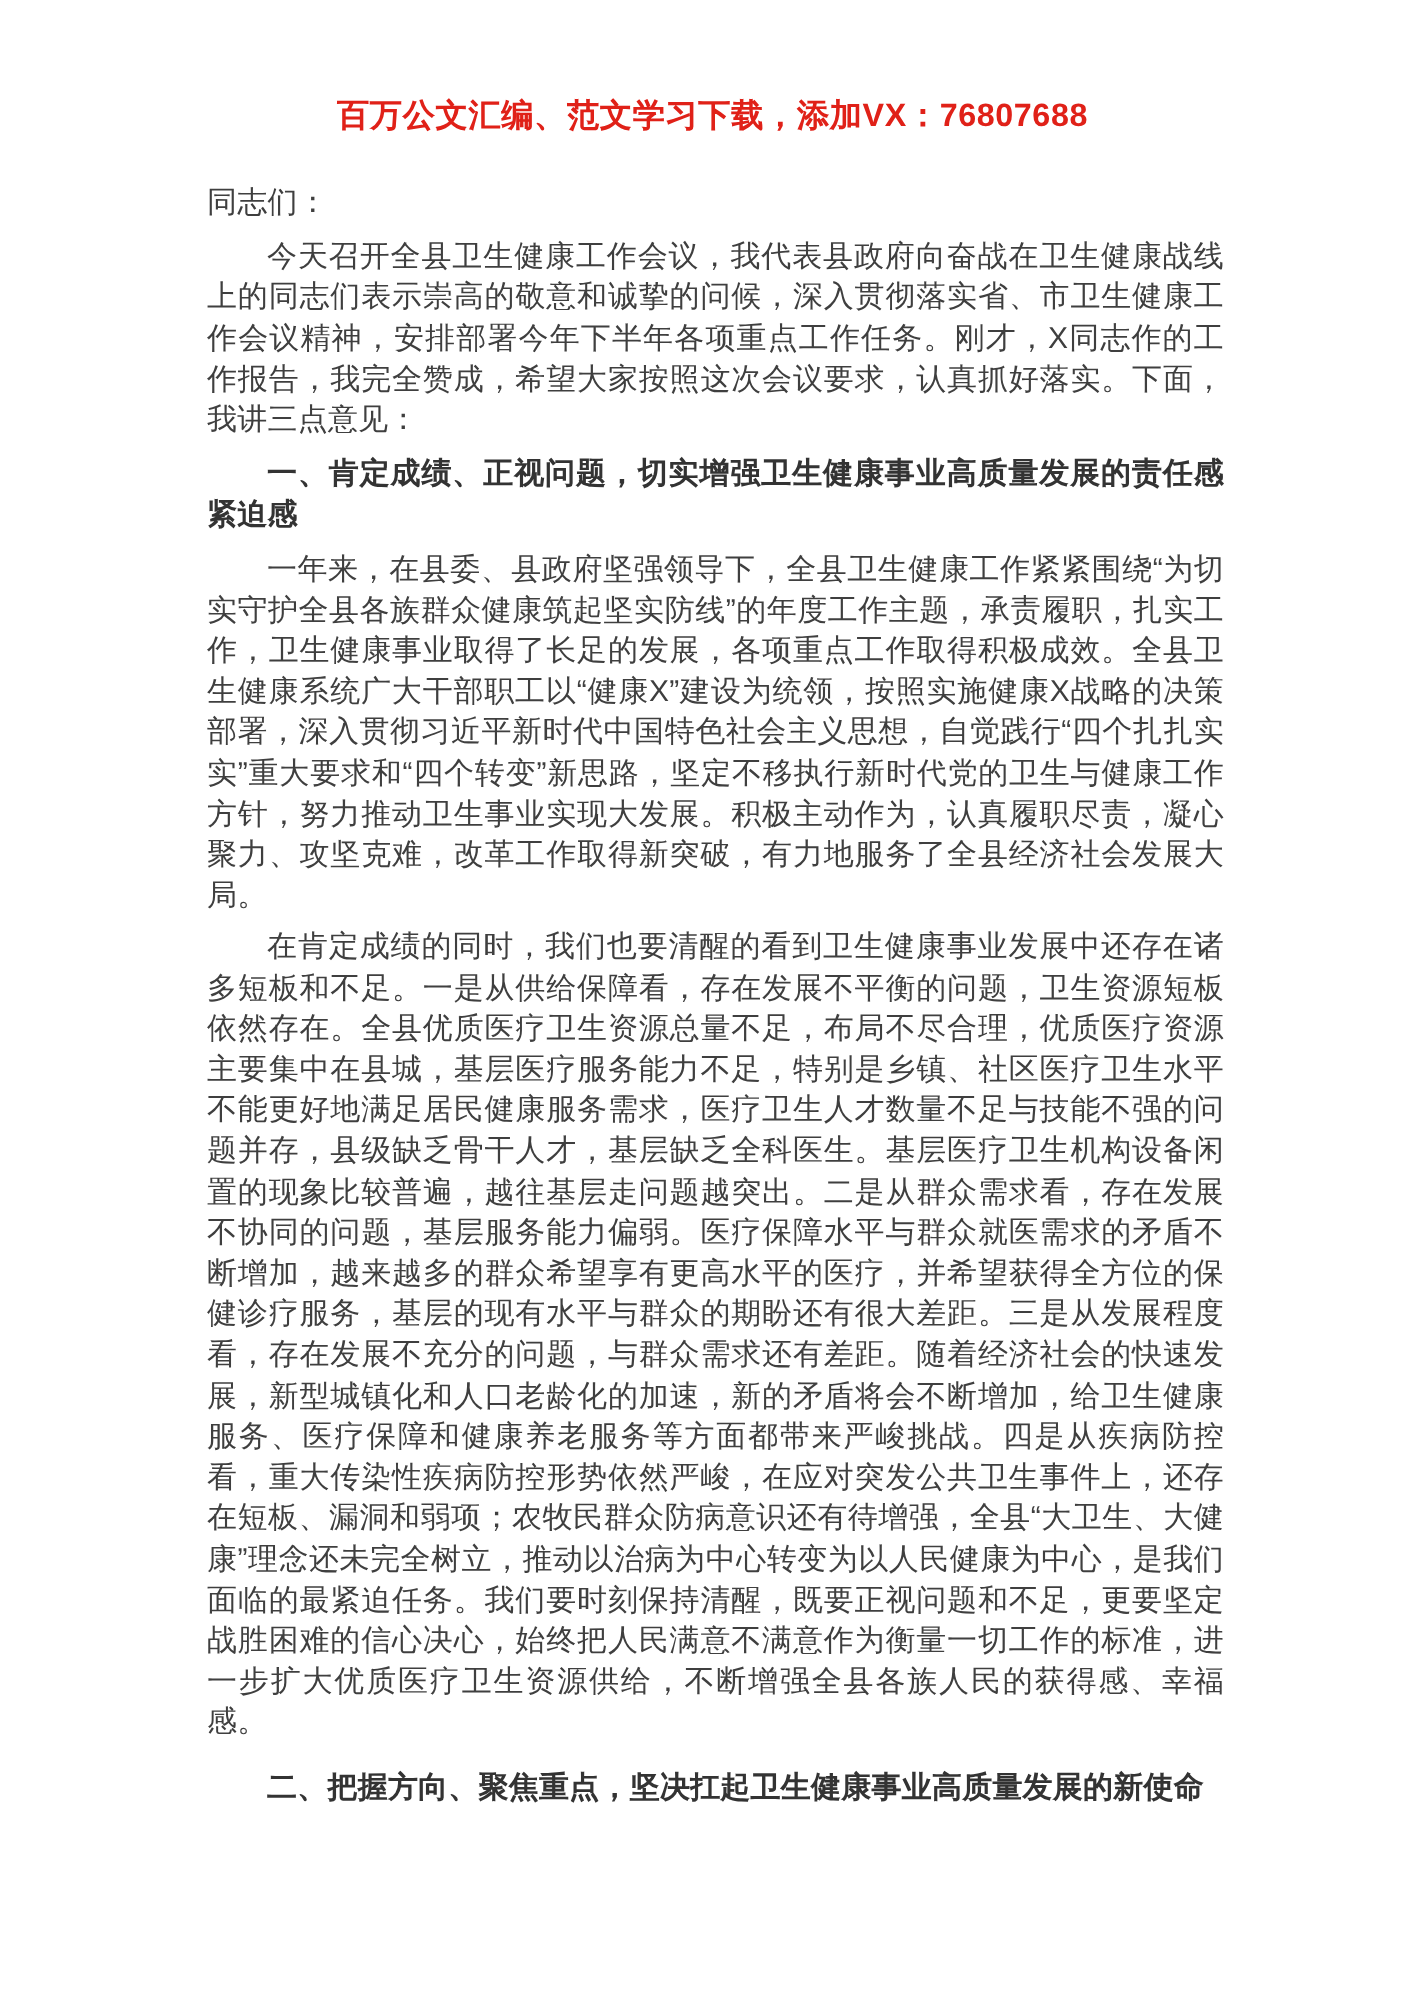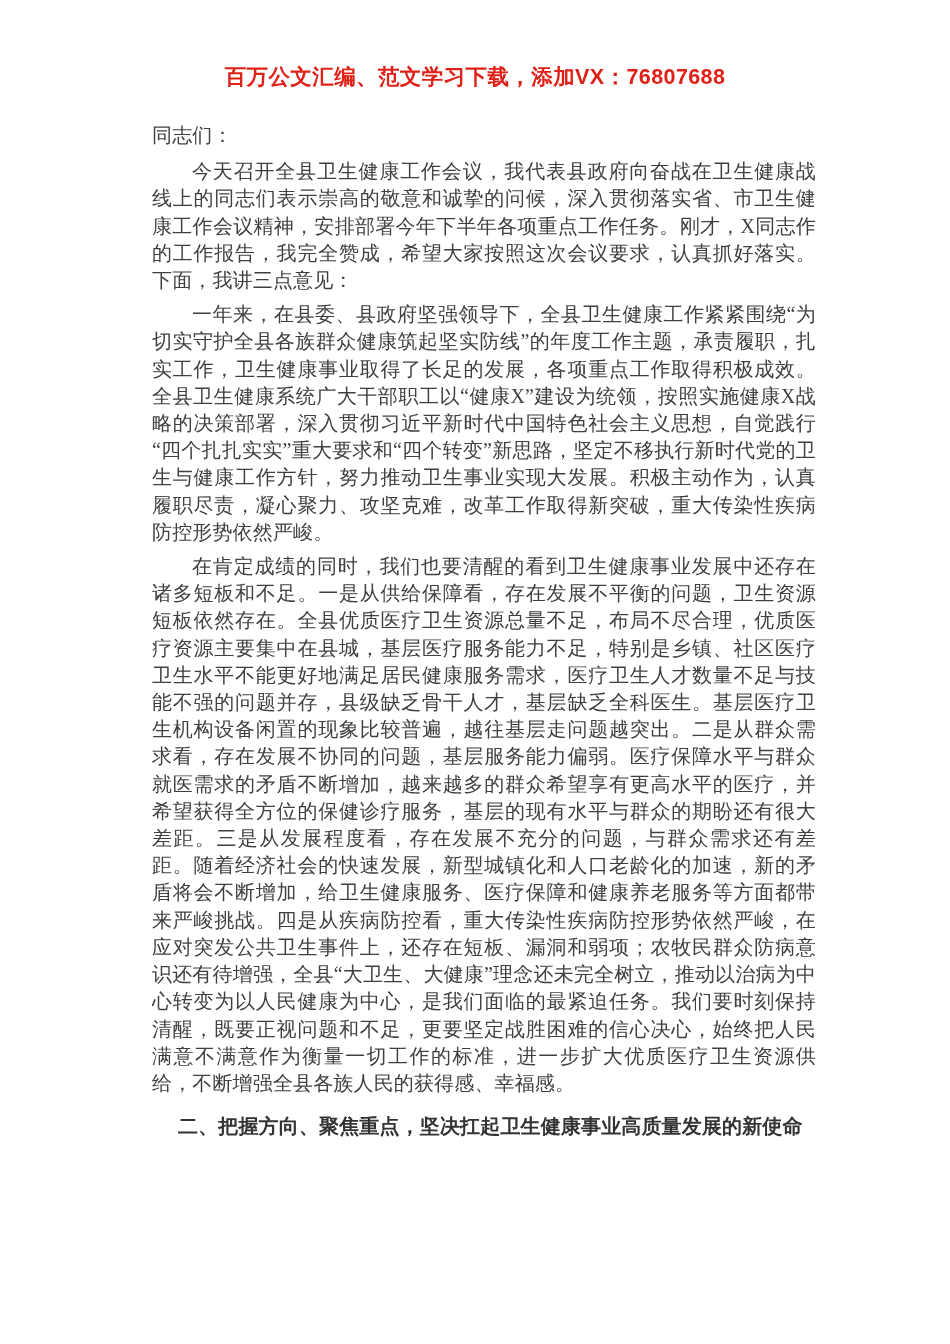--- a/index.html
+++ b/index.html
@@ -34,28 +34,28 @@
     font-family: "Liberation Sans", "DejaVu Sans", sans-serif;
     white-space: nowrap;
   }
   .doc-body {
     position: absolute;
     top: 122px;
     left: 138px;
     width: 678px;
   }
   .para {
-    margin: 0 0 7px 14px;
+    margin: 0 0 7px 0;
     font-size: 20px;
     line-height: 27.2px;
     color: #3f3f3f;
     text-align: justify;
     text-justify: inter-character;
     letter-spacing: 0.15px;
-    font-family: Liberation Serif, serif;
+    font-family: Liberation Sans, sans-serif;
   }
   .para.salutation {
     text-indent: 0;
     margin-bottom: 9px;
   }
   .para.indent {
     text-indent: 2em;
   }
   .heading {
     margin: 9px 0 9px 0;
@@ -79,22 +79,23 @@
 <div class="page">
 
   <div class="promo-banner">百万公文汇编、范文学习下载，添加VX：76807688</div>
 
   <div class="doc-body">
 
     <p class="para salutation">同志们：</p>
 
     <p class="para indent">今天召开全县卫生健康工作会议，我代表县政府向奋战在卫生健康战线上的同志们表示崇高的敬意和诚挚的问候，深入贯彻落实省、市卫生健康工作会议精神，安排部署今年下半年各项重点工作任务。刚才，X同志作的工作报告，我完全赞成，希望大家按照这次会议要求，认真抓好落实。下面，我讲三点意见：</p>
 
+    <p class="heading">一、肯定成绩、正视问题，切实增强卫生健康事业高质量发展的责任感紧迫感</p>
 
-    <p class="para indent">一年来，在县委、县政府坚强领导下，全县卫生健康工作紧紧围绕“为切实守护全县各族群众健康筑起坚实防线”的年度工作主题，承责履职，扎实工作，卫生健康事业取得了长足的发展，各项重点工作取得积极成效。全县卫生健康系统广大干部职工以“健康X”建设为统领，按照实施健康X战略的决策部署，深入贯彻习近平新时代中国特色社会主义思想，自觉践行“四个扎扎实实”重大要求和“四个转变”新思路，坚定不移执行新时代党的卫生与健康工作方针，努力推动卫生事业实现大发展。积极主动作为，认真履职尽责，凝心聚力、攻坚克难，改革工作取得新突破，重大传染性疾病防控形势依然严峻。</p>
+    <p class="para indent">一年来，在县委、县政府坚强领导下，全县卫生健康工作紧紧围绕“为切实守护全县各族群众健康筑起坚实防线”的年度工作主题，承责履职，扎实工作，卫生健康事业取得了长足的发展，各项重点工作取得积极成效。全县卫生健康系统广大干部职工以“健康X”建设为统领，按照实施健康X战略的决策部署，深入贯彻习近平新时代中国特色社会主义思想，自觉践行“四个扎扎实实”重大要求和“四个转变”新思路，坚定不移执行新时代党的卫生与健康工作方针，努力推动卫生事业实现大发展。积极主动作为，认真履职尽责，凝心聚力、攻坚克难，改革工作取得新突破，有力地服务了全县经济社会发展大局。</p>
 
 
     <p class="para indent">在肯定成绩的同时，我们也要清醒的看到卫生健康事业发展中还存在诸多短板和不足。一是从供给保障看，存在发展不平衡的问题，卫生资源短板依然存在。全县优质医疗卫生资源总量不足，布局不尽合理，优质医疗资源主要集中在县城，基层医疗服务能力不足，特别是乡镇、社区医疗卫生水平不能更好地满足居民健康服务需求，医疗卫生人才数量不足与技能不强的问题并存，县级缺乏骨干人才，基层缺乏全科医生。基层医疗卫生机构设备闲置的现象比较普遍，越往基层走问题越突出。二是从群众需求看，存在发展不协同的问题，基层服务能力偏弱。医疗保障水平与群众就医需求的矛盾不断增加，越来越多的群众希望享有更高水平的医疗，并希望获得全方位的保健诊疗服务，基层的现有水平与群众的期盼还有很大差距。三是从发展程度看，存在发展不充分的问题，与群众需求还有差距。随着经济社会的快速发展，新型城镇化和人口老龄化的加速，新的矛盾将会不断增加，给卫生健康服务、医疗保障和健康养老服务等方面都带来严峻挑战。四是从疾病防控看，重大传染性疾病防控形势依然严峻，在应对突发公共卫生事件上，还存在短板、漏洞和弱项；农牧民群众防病意识还有待增强，全县“大卫生、大健康”理念还未完全树立，推动以治病为中心转变为以人民健康为中心，是我们面临的最紧迫任务。我们要时刻保持清醒，既要正视问题和不足，更要坚定战胜困难的信心决心，始终把人民满意不满意作为衡量一切工作的标准，进一步扩大优质医疗卫生资源供给，不断增强全县各族人民的获得感、幸福感。</p>
 
     <p class="heading last">二、把握方向、聚焦重点，坚决扛起卫生健康事业高质量发展的新使命</p>
 
   </div>
 </div>
 
 </body></html>

